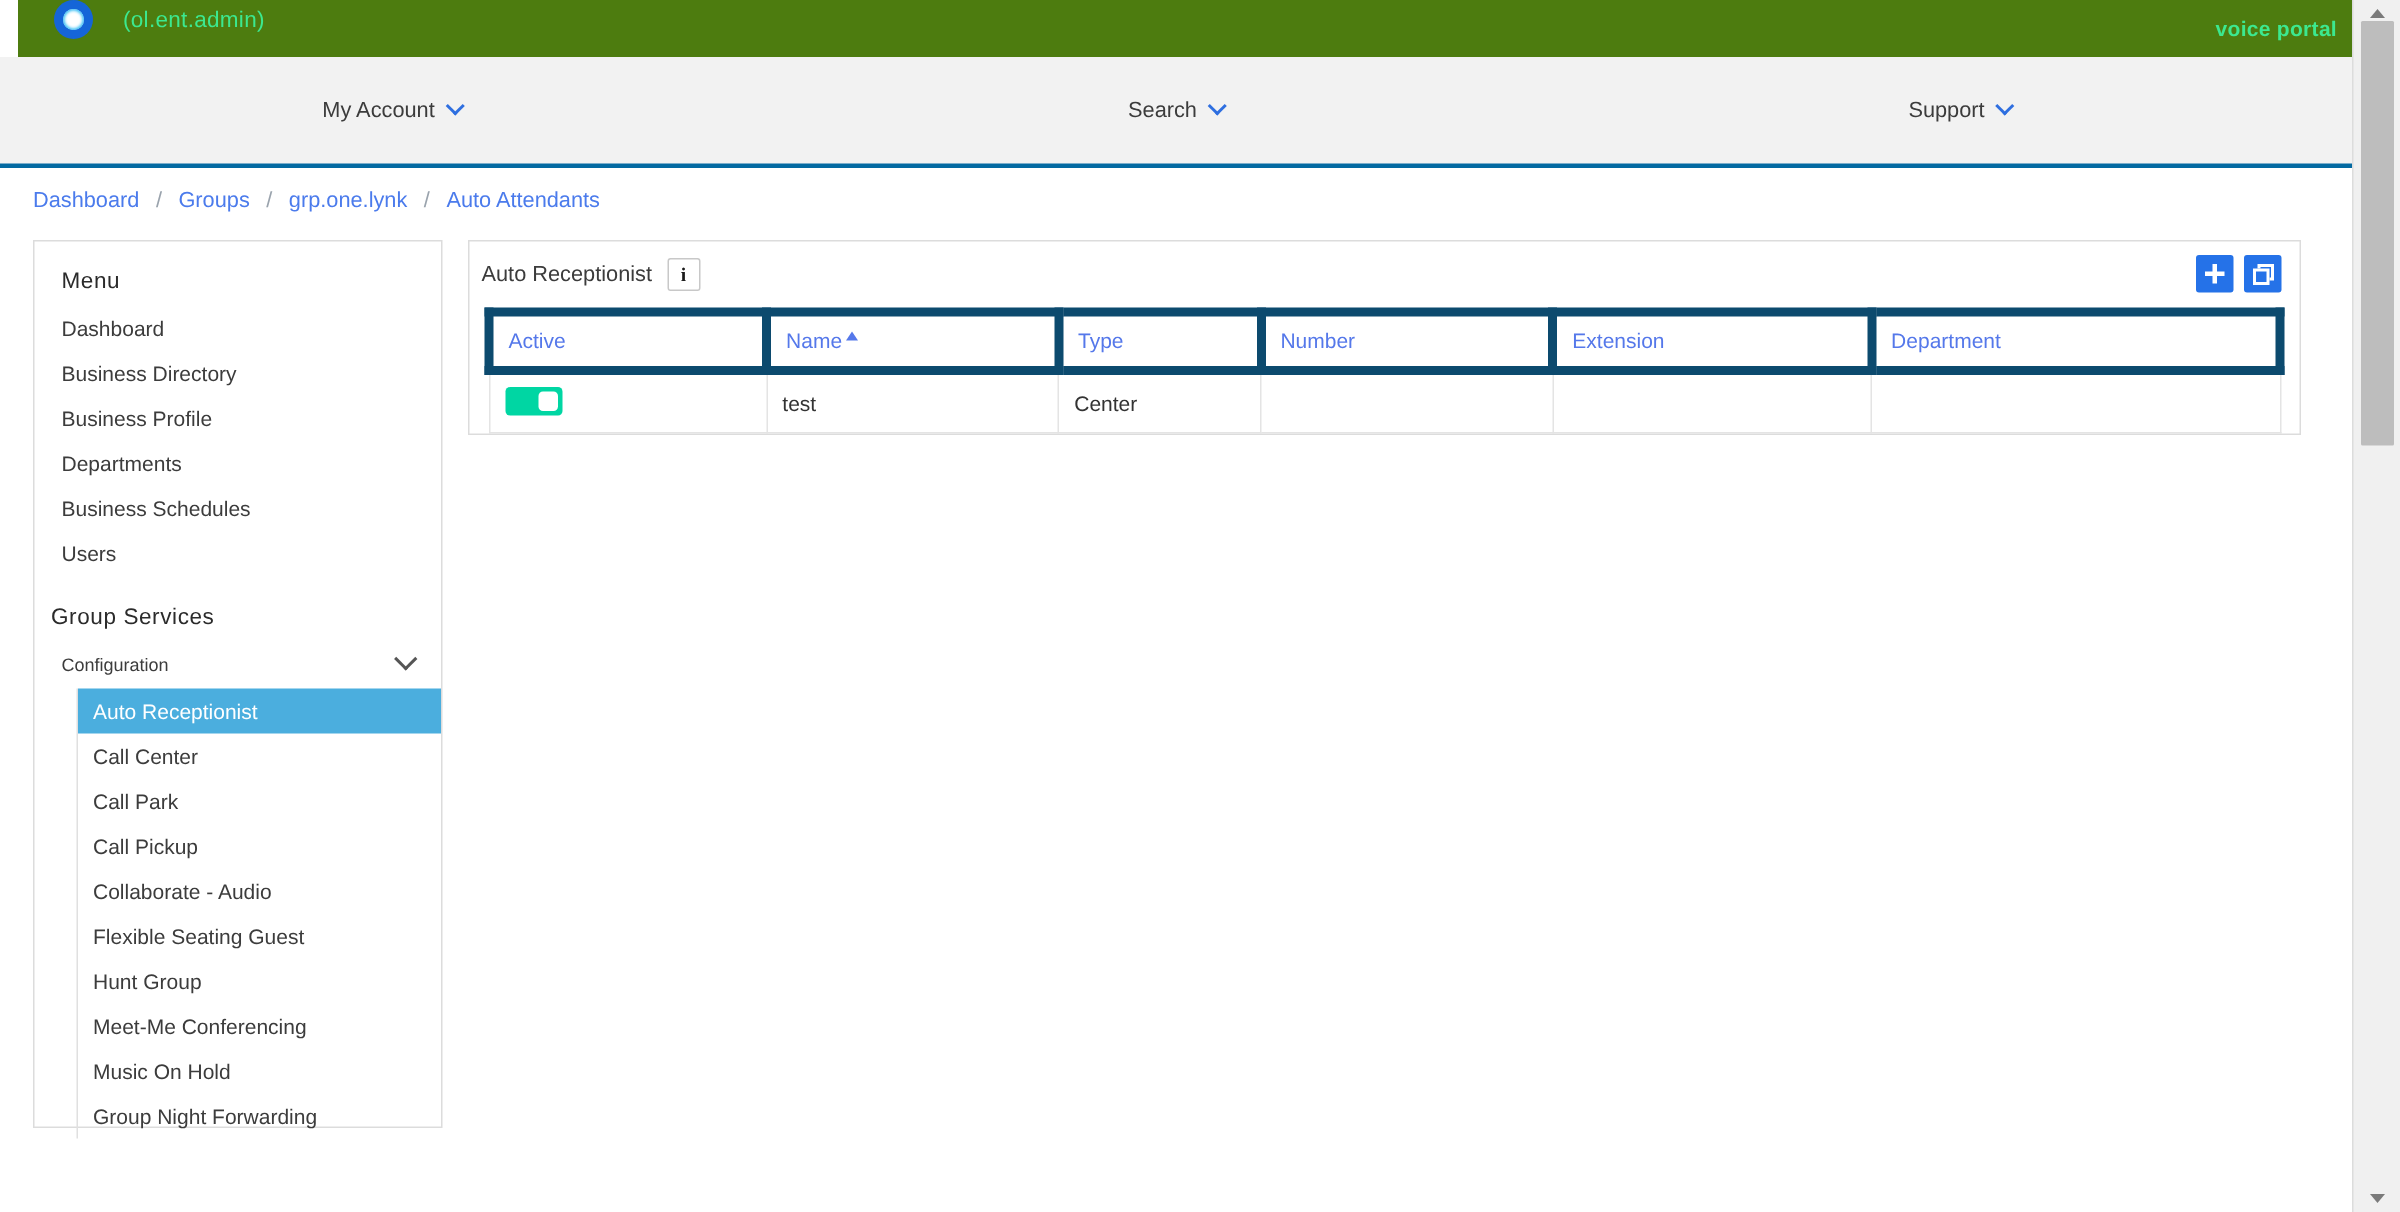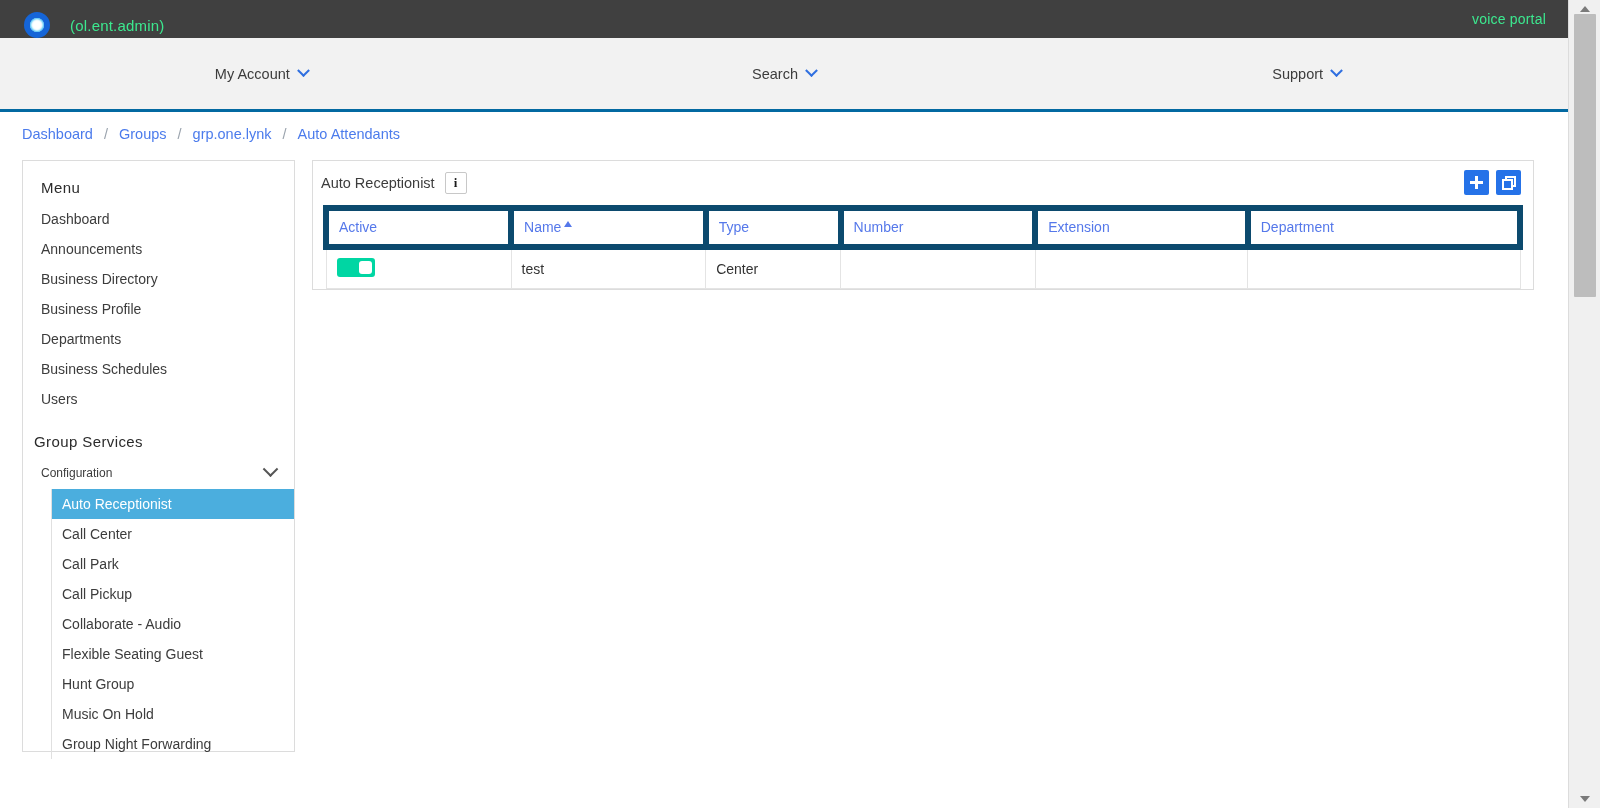--- a/index.html
+++ b/index.html
@@ -6,41 +6,41 @@
   html, body {
     width: 1600px; height: 808px;
     font-family: "Liberation Sans", sans-serif;
     background: #ffffff;
     overflow: hidden;
   }
   .page { position: relative; width: 1600px; height: 808px; }
 
   
   .topbar {
-    position: absolute; left: 0; top: 0; width: 1568px; height: 38px;
-    background: #404040;
-    display: flex; align-items: flex-end;
+    position: absolute; left: 12px; top: 0; width: 1568px; height: 38px;
+    background: #4d7c0f;
+    display: flex; align-items: flex-start;
   }
   .logo-wrap { margin-left: 24px; display: flex; align-items: center; }
   .logo-circle {
     width: 26px; height: 26px; border-radius: 50%;
     background: #1565d8;
     display: flex; align-items: center; justify-content: center;
   }
   .logo-inner {
     width: 14px; height: 14px; border-radius: 50%;
     background: #ffffff;
     box-shadow: 0 0 2px 1px #39c0f5 inset;
   }
   .brand-text {
     margin-left: 20px; color: #3ce88f; font-size: 15px; letter-spacing: .2px;
   }
   .voice-portal {
     position: absolute; right: 22px; top: 11px;
-    color: #3ce88f; font-size: 14px; font-weight: normal; letter-spacing: .2px;
+    color: #3ce88f; font-size: 14px; font-weight: bold; letter-spacing: .2px;
   }
 
   
   .navbar {
     position: absolute; left: 0; top: 38px; width: 1568px; height: 74px;
     background: #F2F2F2;
     border-bottom: 3px solid #0369a1;
   }
   .nav-items {
     display: flex; height: 100%; align-items: center;
@@ -223,40 +223,40 @@
     <span class="crumb-sep">/</span>
     <span class="crumb">grp.one.lynk</span>
     <span class="crumb-sep">/</span>
     <span class="crumb">Auto Attendants</span>
   </div>
 
   <div class="sidebar">
     <div class="side-title">Menu</div>
     <ul class="side-list">
       <li>Dashboard</li>
-      <li>Announcements</li>
       <li>Business Directory</li>
       <li>Business Profile</li>
       <li>Departments</li>
       <li>Business Schedules</li>
       <li>Users</li>
     </ul>
     <div class="side-section">Group Services</div>
     <div class="side-config">
       <span>Configuration</span>
       <span class="chev-down"></span>
     </div>
     <ul class="sub-list">
       <li class="active">Auto Receptionist</li>
       <li>Call Center</li>
       <li>Call Park</li>
       <li>Call Pickup</li>
       <li>Collaborate - Audio</li>
       <li>Flexible Seating Guest</li>
       <li>Hunt Group</li>
+      <li>Meet-Me Conferencing</li>
       <li>Music On Hold</li>
       <li>Group Night Forwarding</li>
 
     </ul>
   </div>
 
   <div class="panel">
     <div class="panel-head">
       <span class="panel-title">Auto Receptionist</span>
       <span class="info-btn">i</span>

